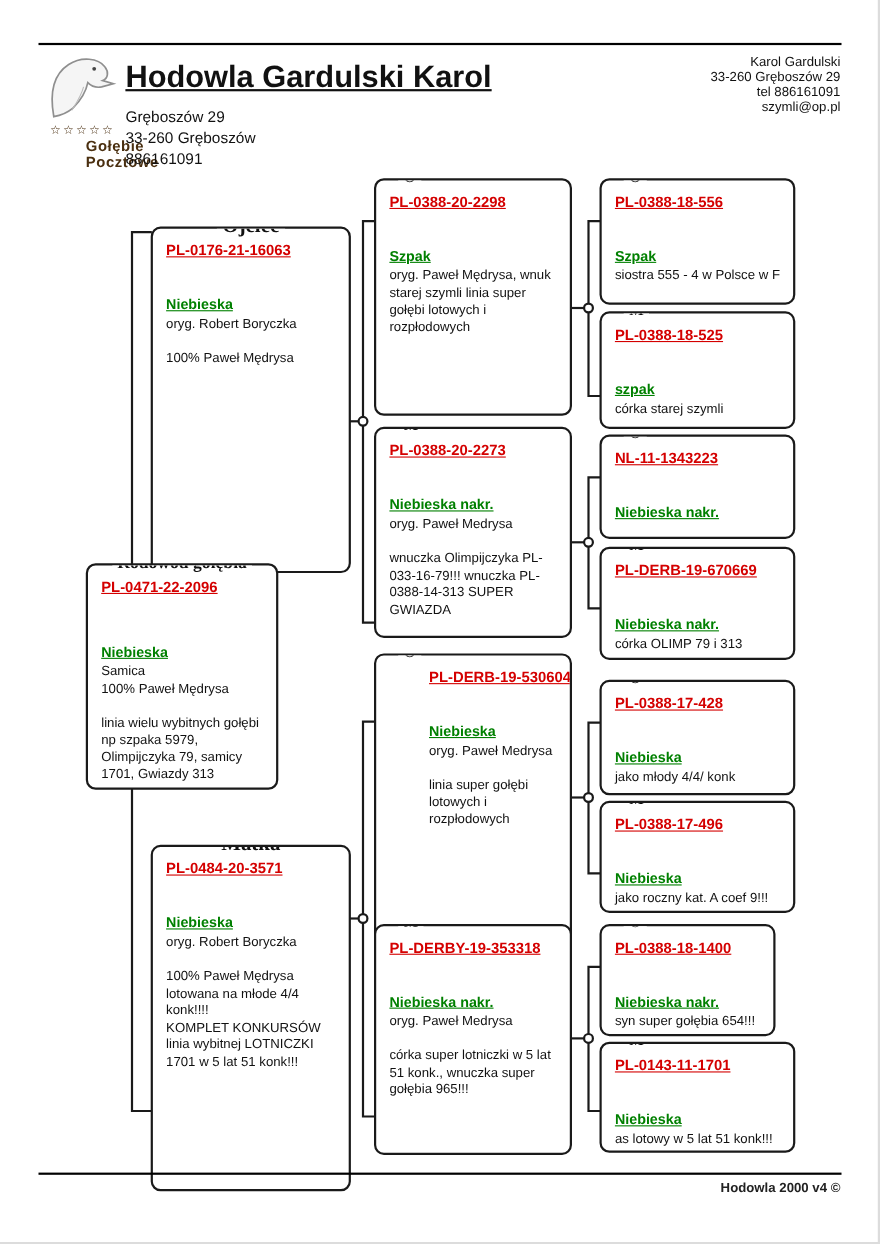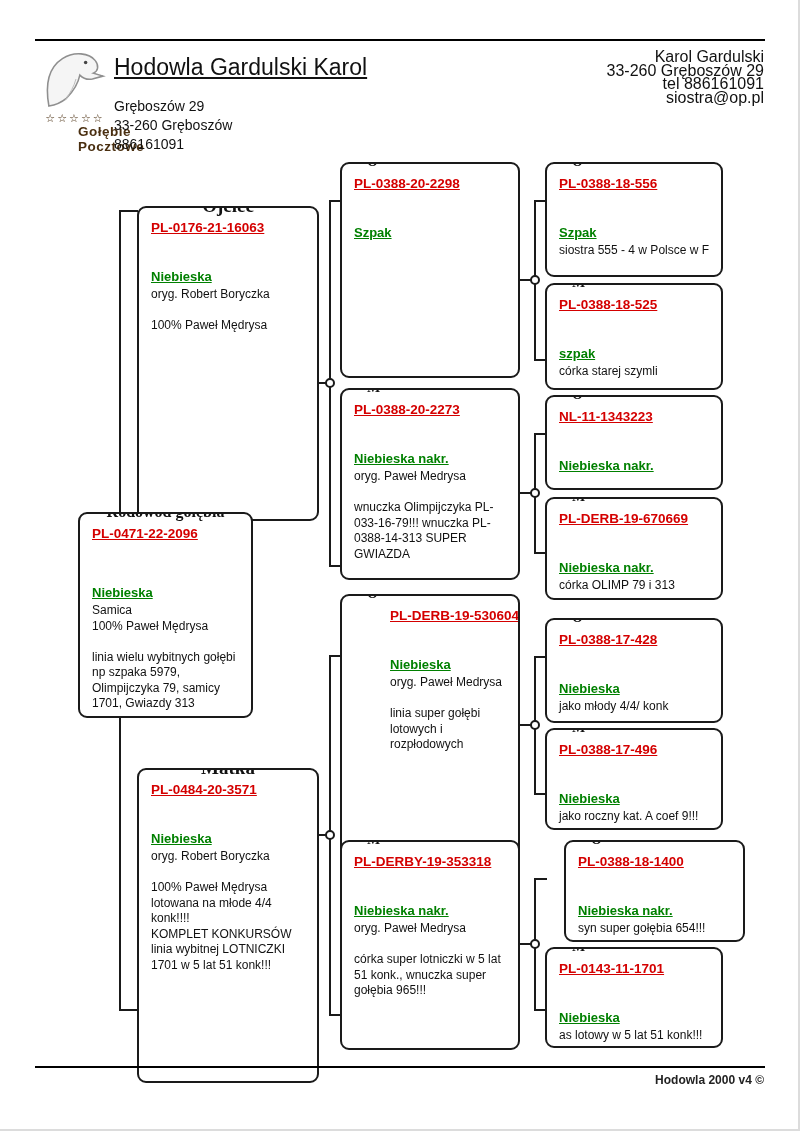--- a/index.html
+++ b/index.html
@@ -11,24 +11,24 @@
   }
   .page-edge{position:absolute;inset:0;box-shadow:inset -2px -2px 0 #dcdcdc;pointer-events:none;}
   .rule{position:absolute;background:#000;}
 
   
   .logo{position:absolute;left:36px;top:50px;width:78px;text-align:center;}
   .logo .stars{font-size:11px;letter-spacing:2px;color:#4a2f10;line-height:12px;}
   .logo .lname{font-weight:bold;font-size:13.5px;color:#4a2f10;line-height:15px;letter-spacing:.5px;margin-left:42px;}
   .farm-title{
     position:absolute;left:114px;top:54px;
-    font-size:23px;font-weight:normal;text-decoration:underline;white-space:nowrap;
+    font-size:28px;font-weight:bold;text-decoration:underline;white-space:nowrap;
   }
   .addr{position:absolute;left:114px;top:97px;font-size:14px;line-height:19px;}
-  .contact{position:absolute;right:36px;top:50px;font-size:16px;line-height:13.5px;text-align:right;}
+  .contact{position:absolute;right:36px;top:50px;font-size:12px;line-height:13.5px;text-align:right;}
 
   
   .pbox{
     position:absolute;box-sizing:border-box;background:#fff;
     border:2px solid #1a1a1a;border-radius:9px;
     padding:12px 10px 8px 12px;overflow:hidden;
   }
   .pbox-label{
     position:absolute;background:#fff;padding:0 5px;line-height:1;
     font-family:"Liberation Serif",serif;font-weight:bold;color:#111;white-space:nowrap;
@@ -74,21 +74,21 @@
 <div class="addr">
   <div>Gręboszów 29</div>
   <div>33-260 Gręboszów</div>
   <div>886161091</div>
 </div>
 
 <div class="contact">
   <div>Karol Gardulski</div>
   <div>33-260 Gręboszów 29</div>
   <div>tel 886161091</div>
-  <div>siostra@op.pl</div>
+  <div>szymli@op.pl</div>
 </div>
 
 <svg class="connectors" width="800" height="1131" viewBox="0 0 800 1131">
   <g fill="none" stroke="#1a1a1a" stroke-width="2">
 
     <path d="M138 211 H120 V1010 H138"></path>
 
     <path d="M342 201 H330 V566 H342"></path>
     <path d="M318 383 H330"></path>
 
@@ -141,20 +141,21 @@
 
 100% Paweł Mędrysa lotowana na młode 4/4 konk!!!!
 KOMPLET KONKURSÓW
 linia wybitnej LOTNICZKI 1701 w 5 lat 51 konk!!!</div>
 </div>
 
 <div class="pbox" style="left:340px;top:162px;width:180px;height:216px;">
   <span class="pbox-label small">O</span>
   <div class="ring">PL-0388-20-2298</div>
   <div class="breed">Szpak</div>
+  <div class="ntext">oryg. Paweł Mędrysa, wnuk starej szymli linia super gołębi lotowych i rozpłodowych</div>
 </div>
 
 <div class="pbox" style="left:340px;top:388px;width:180px;height:192px;">
   <span class="pbox-label small">M</span>
   <div class="ring">PL-0388-20-2273</div>
   <div class="breed">Niebieska nakr.</div>
   <div class="ntext">oryg. Paweł Medrysa
 
 wnuczka Olimpijczyka PL-033-16-79!!! wnuczka PL-0388-14-313 SUPER GWIAZDA</div>
 </div>
@@ -212,21 +213,21 @@
   <div class="ntext">jako młody 4/4/ konk</div>
 </div>
 
 <div class="pbox" style="left:545px;top:728px;width:178px;height:102px;">
   <span class="pbox-label small">M</span>
   <div class="ring">PL-0388-17-496</div>
   <div class="breed">Niebieska</div>
   <div class="ntext">jako roczny kat. A coef 9!!!</div>
 </div>
 
-<div class="pbox" style="left:545px;top:840px;width:181px;height:102px;margin-left:19px;">
+<div class="pbox" style="left:545px;top:840px;width:160px;height:102px;">
   <span class="pbox-label small">O</span>
   <div class="ring">PL-0388-18-1400</div>
   <div class="breed">Niebieska nakr.</div>
   <div class="ntext">syn super gołębia 654!!!</div>
 </div>
 
 <div class="pbox" style="left:545px;top:947px;width:178px;height:101px;">
   <span class="pbox-label small">M</span>
   <div class="ring">PL-0143-11-1701</div>
   <div class="breed">Niebieska</div>

